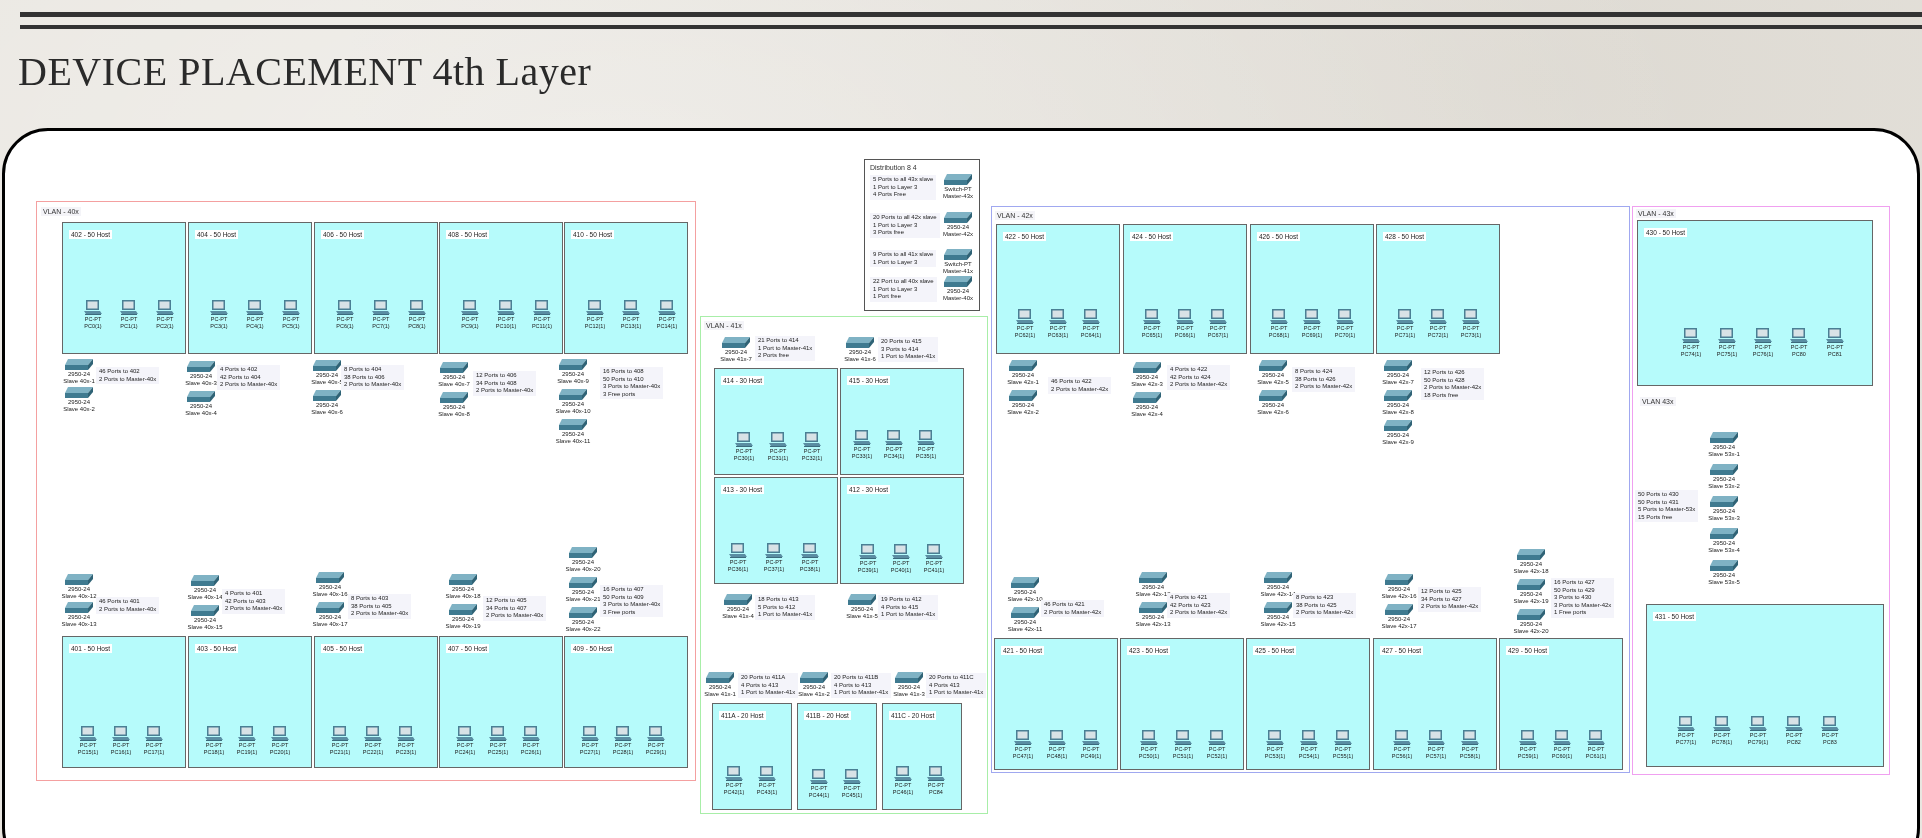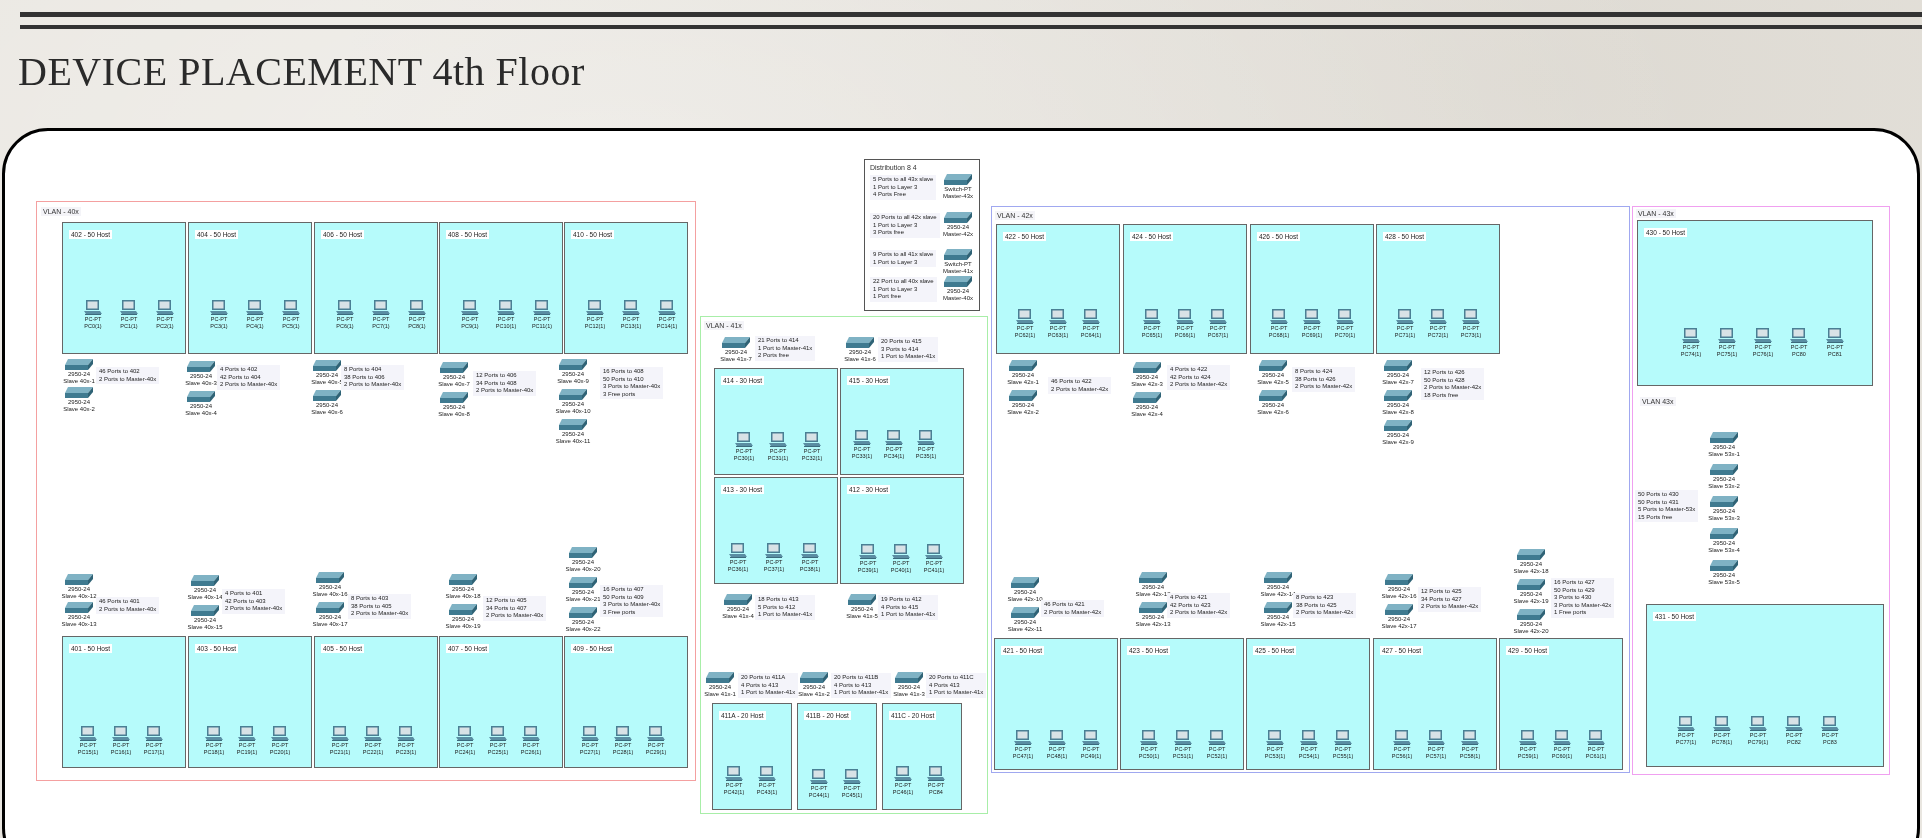--- a/index.html
+++ b/index.html
@@ -21,21 +21,21 @@
   .sw{position:absolute;width:46px;text-align:center;font-size:6px;line-height:7px;color:#222;}
   .sw svg{display:block;margin:0 auto;}
   .note{position:absolute;font-size:6px;line-height:7.5px;color:#222;background:#f4f4fa;padding:1px 3px;white-space:pre;}
   .dist{position:absolute;border:1.5px solid #555;background:#fff;}
 </style>
 </head>
 <body>
 
 <div class="rule" style="top:12px;height:5px;"></div>
 <div class="rule" style="top:25px;height:4px;"></div>
-<div id="title">DEVICE PLACEMENT 4th Floor</div>
+<div id="title">DEVICE PLACEMENT 4th Layer</div>
 
 <div id="canvas">
     <div class="vlan" style="left: 31px; top: 70px; width: 658px; height: 578px; border-color: rgb(244, 160, 160);"></div>
     <div class="vlan-label" style="left: 36px; top: 76px;">VLAN - 40x</div>
     <div class="room" style="left: 57px; top: 91px; width: 124px; height: 132px;">
       <div class="room-label">402 - 50 Host</div>
     </div>
     <div class="pc" style="left: 75px; top: 168px;">
       <svg width="20" height="17" viewBox="0 0 20 17">
         <rect x="3" y="1" width="13" height="10" fill="#4a7f94"></rect>

